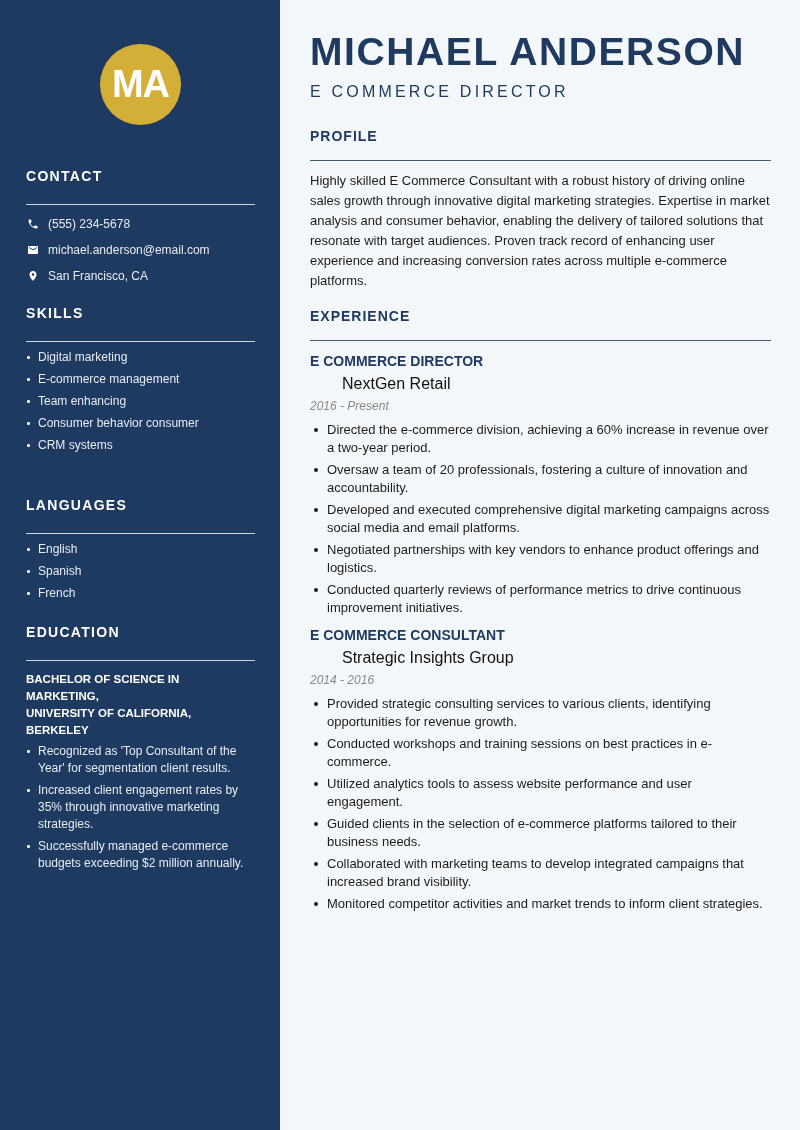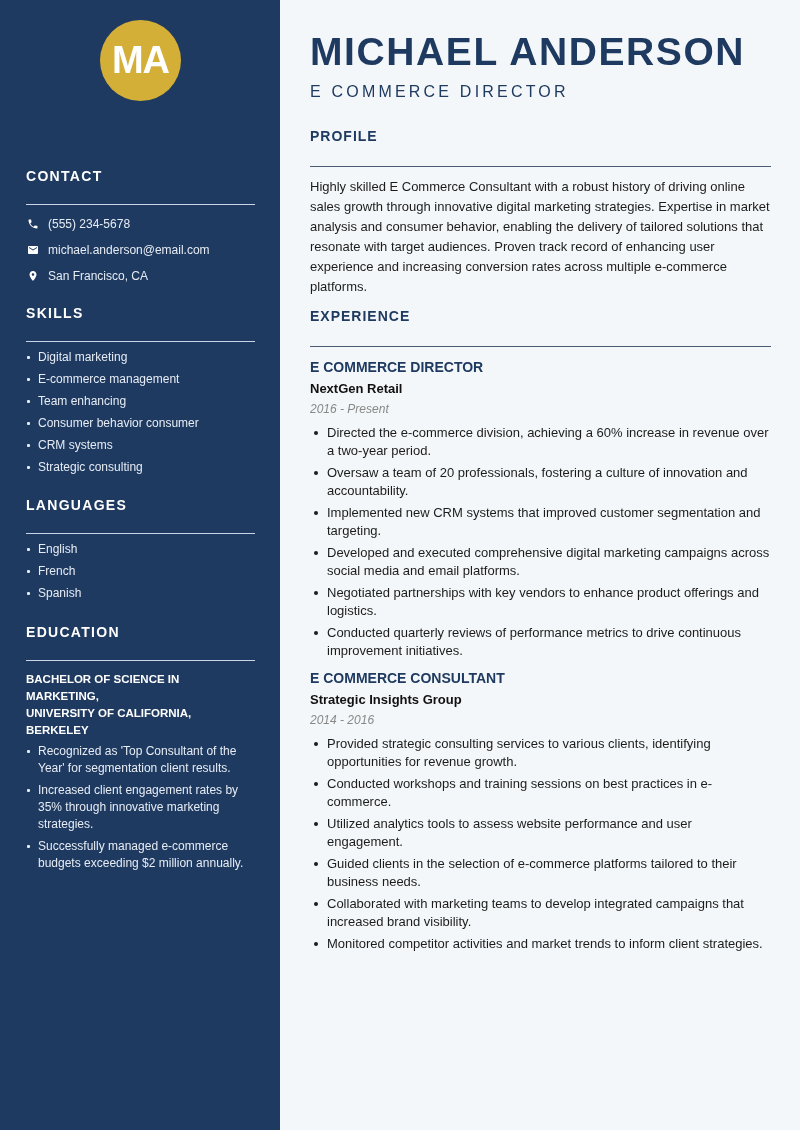--- a/index.html
+++ b/index.html
@@ -11,21 +11,21 @@
       overflow: hidden;
     }
     .sidebar {
       position: absolute; left: 0; top: 0;
       width: 280px; height: 1130px;
       background: #1f3a60;
       color: #e9eef5;
       padding: 0 26px;
     }
     .avatar {
-      position: absolute; left: 100px; top: 20px;
+      position: absolute; left: 100px; top: 44px;
       width: 81px; height: 81px; border-radius: 50%;
       background: #d4af37;
       color: #ffffff;
       font-weight: 700; font-size: 38px;
       display: flex; align-items: center; justify-content: center;
       letter-spacing: -1px;
     }
     .side-section { position: absolute; left: 26px; width: 229px; }
     .side-heading {
       font-size: 14px; font-weight: 700; letter-spacing: 1.3px;
@@ -64,29 +64,29 @@
       font-size: 39px; font-weight: 700; color: #1f3a60;
       letter-spacing: 1.6px; white-space: nowrap;
     }
     .title {
       position: absolute; top: 83px; left: 0;
       font-size: 16px; color: #1f3a60; letter-spacing: 3.2px; white-space: nowrap;
     }
     .main-section { position: absolute; left: 0; width: 461px; }
     .main-heading {
       font-size: 14px; font-weight: 700; letter-spacing: 1px; color: #1f3a60;
-      padding-bottom: 22px; border-bottom: 1px solid #4a5a72;
+      padding-bottom: 16px; border-bottom: 1px solid #4a5a72;
     }
     .profile-text {
       margin-top: 10px; font-size: 13px; line-height: 20px; color: #1c1c1c;
     }
     .job-title {
       font-size: 14px; font-weight: 700; color: #1f3a60; margin-top: 12px;
     }
-    .company { font-size: 13px; font-weight: 700; color: #111; margin-top: 6px; }
+    .company { font-size: 16px; font-weight: 400; color: #111; margin-top: 6px; margin-left: 32px; }
     .dates { font-size: 12px; font-style: italic; color: #888; margin-top: 6px; }
     .bullets { list-style: none; margin-top: 8px; }
     .bullets li {
       font-size: 13px; line-height: 18px; color: #1c1c1c;
       padding-left: 17px; position: relative; margin-bottom: 4px;
     }
     .bullets li::before {
       content: ""; position: absolute; left: 4px; top: 7px;
       width: 4px; height: 4px; border-radius: 50%; background: #1c1c1c;
     }
@@ -130,30 +130,29 @@
   </div>
 
   <div class="side-section" style="top:305px;">
     <div class="side-heading">SKILLS</div>
     <ul class="side-list">
       <li>Digital marketing</li>
       <li>E-commerce management</li>
       <li>Team enhancing</li>
       <li>Consumer behavior consumer</li>
       <li>CRM systems</li>
-      <li>Strategic consulting</li>
     </ul>
   </div>
 
   <div class="side-section" style="top:497px;">
     <div class="side-heading">LANGUAGES</div>
     <ul class="side-list">
       <li>English</li>
+      <li>Spanish</li>
       <li>French</li>
-      <li>Spanish</li>
     </ul>
   </div>
 
   <div class="side-section" style="top:624px;">
     <div class="side-heading">EDUCATION</div>
     <div class="edu-text">
       <div>BACHELOR OF SCIENCE IN MARKETING,</div>
       <div>UNIVERSITY OF CALIFORNIA, BERKELEY</div>
     </div>
   </div>
@@ -179,21 +178,20 @@
   <div class="main-section" style="top:308px;">
     <div class="main-heading">EXPERIENCE</div>
 
     <div>
       <div class="job-title">E COMMERCE DIRECTOR</div>
       <div class="company">NextGen Retail</div>
       <div class="dates">2016 - Present</div>
       <ul class="bullets">
         <li>Directed the e-commerce division, achieving a 60% increase in revenue over a two-year period.</li>
         <li>Oversaw a team of 20 professionals, fostering a culture of innovation and accountability.</li>
-        <li>Implemented new CRM systems that improved customer segmentation and targeting.</li>
         <li>Developed and executed comprehensive digital marketing campaigns across social media and email platforms.</li>
         <li>Negotiated partnerships with key vendors to enhance product offerings and logistics.</li>
         <li>Conducted quarterly reviews of performance metrics to drive continuous improvement initiatives.</li>
       </ul>
     </div>
 
     <div>
       <div class="job-title" style="margin-top:10px;">E COMMERCE CONSULTANT</div>
       <div class="company">Strategic Insights Group</div>
       <div class="dates">2014 - 2016</div>

